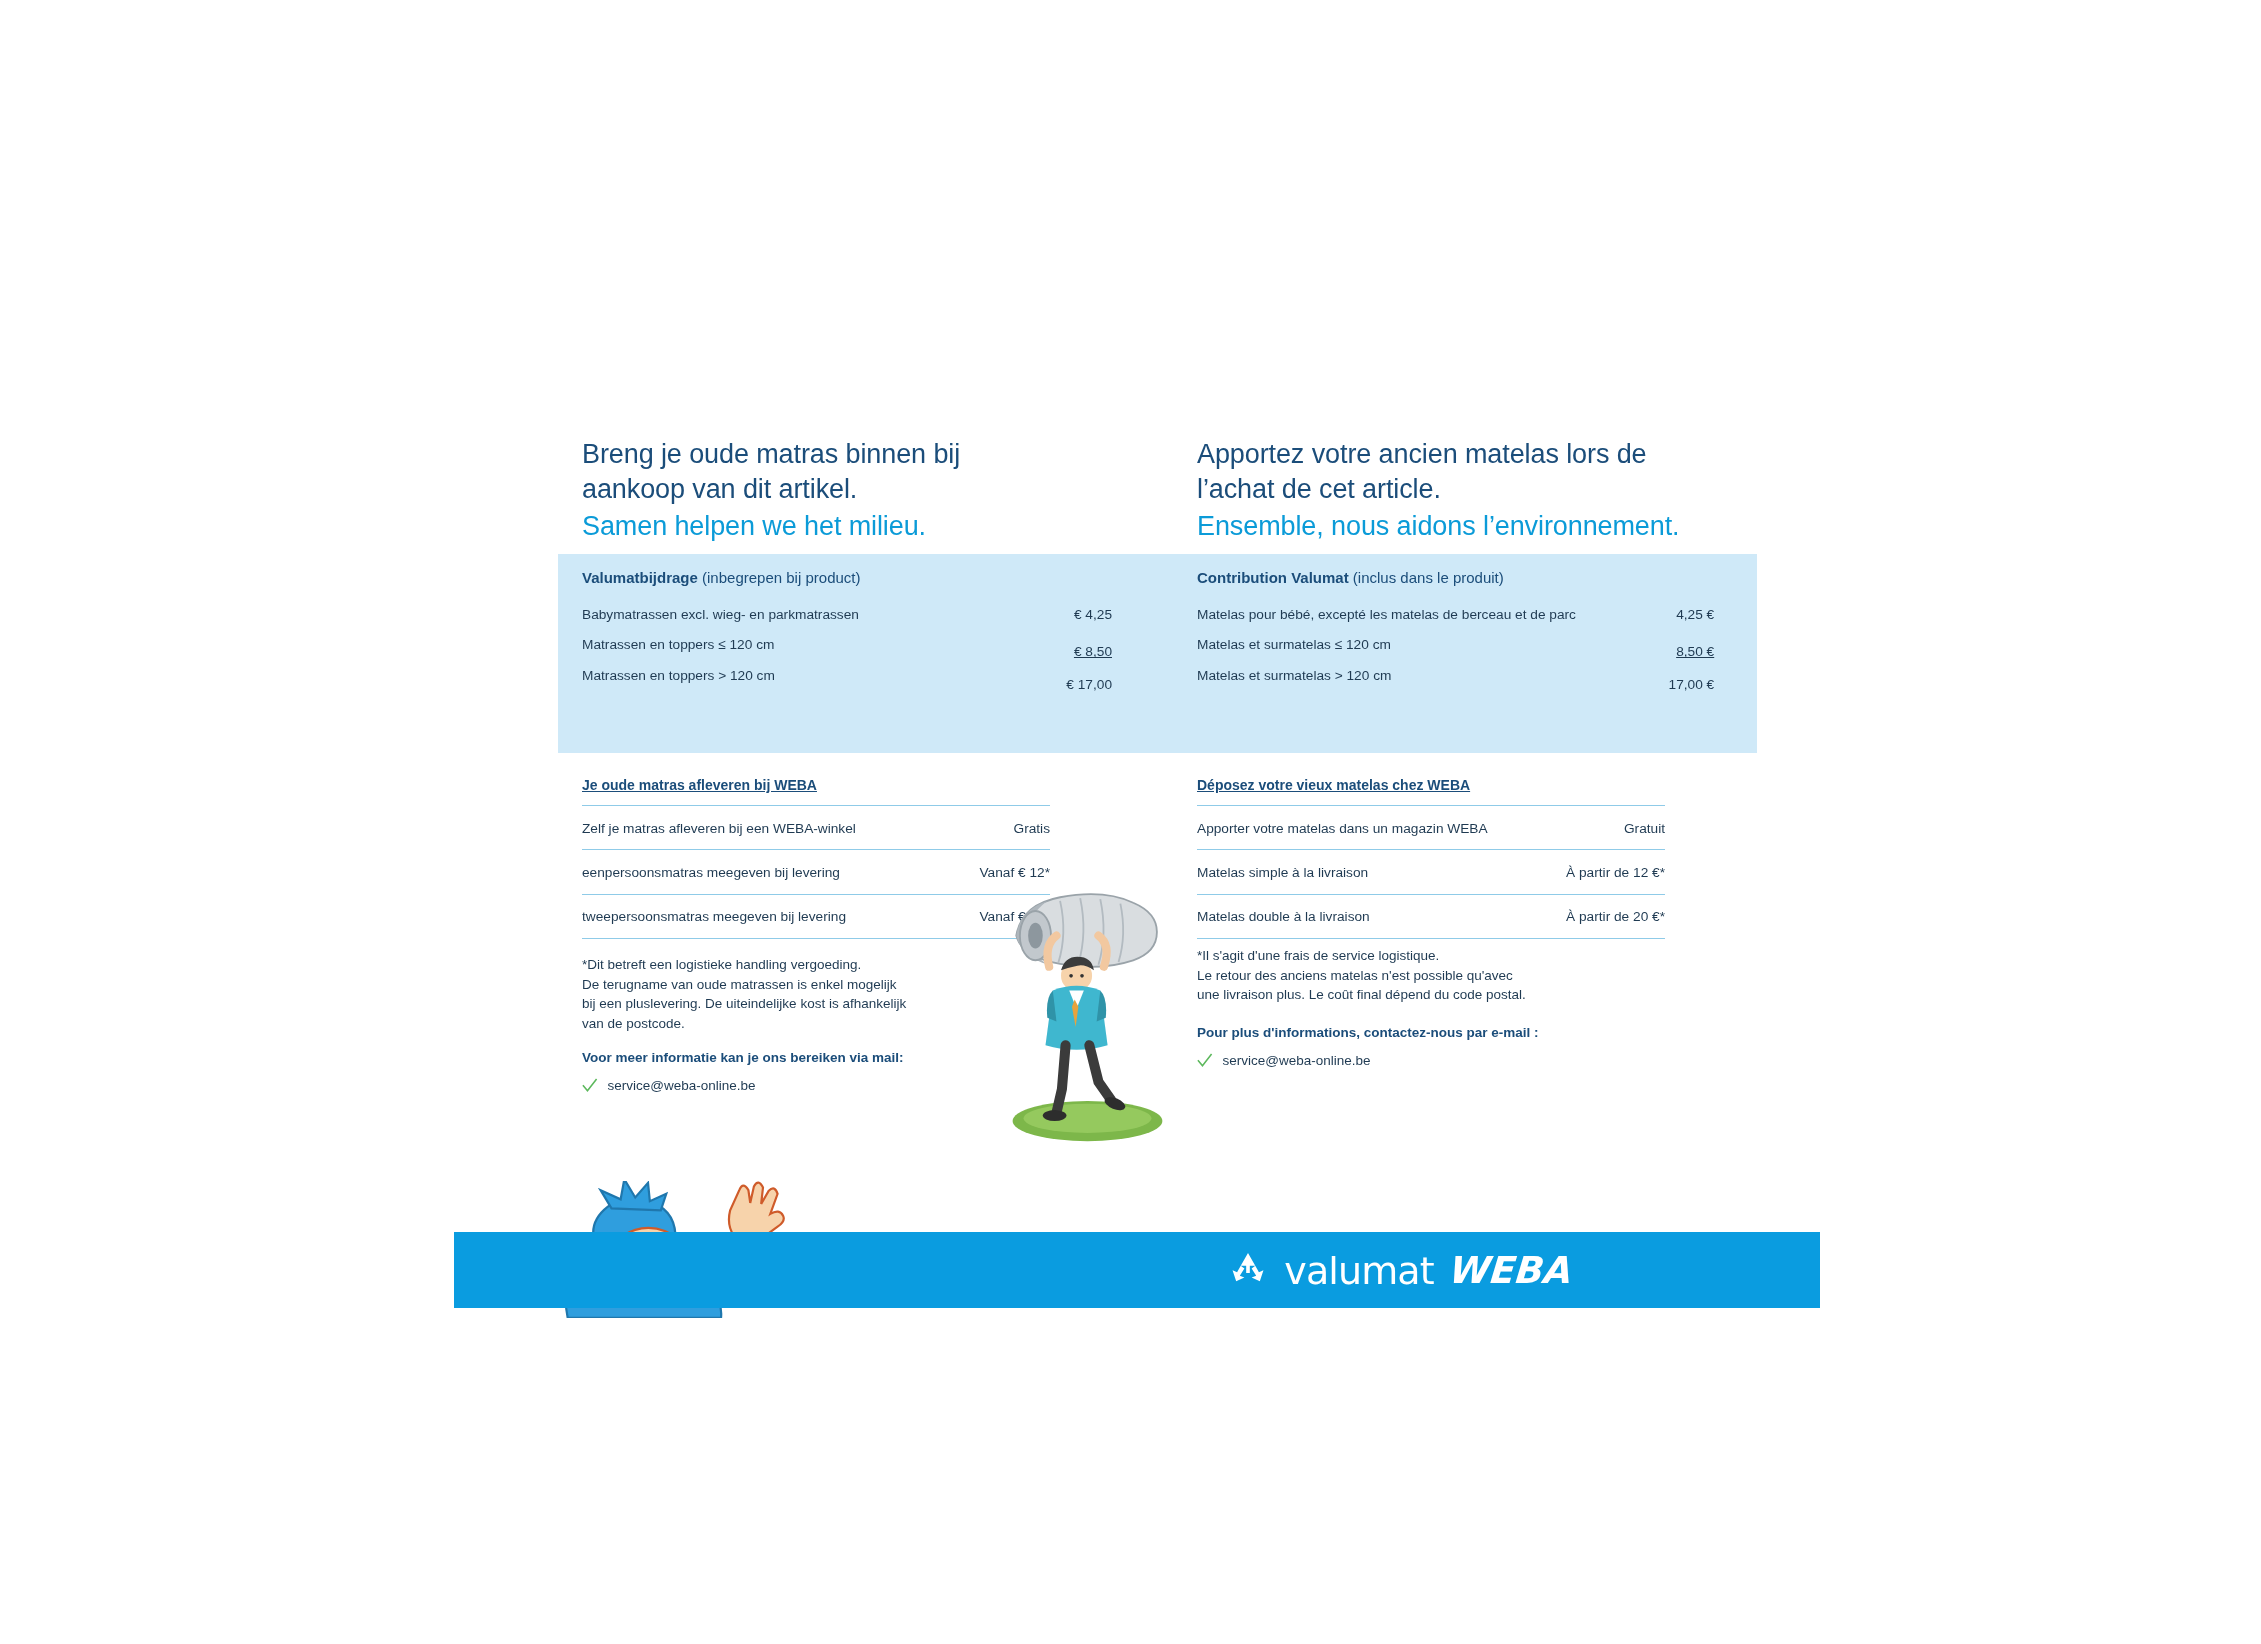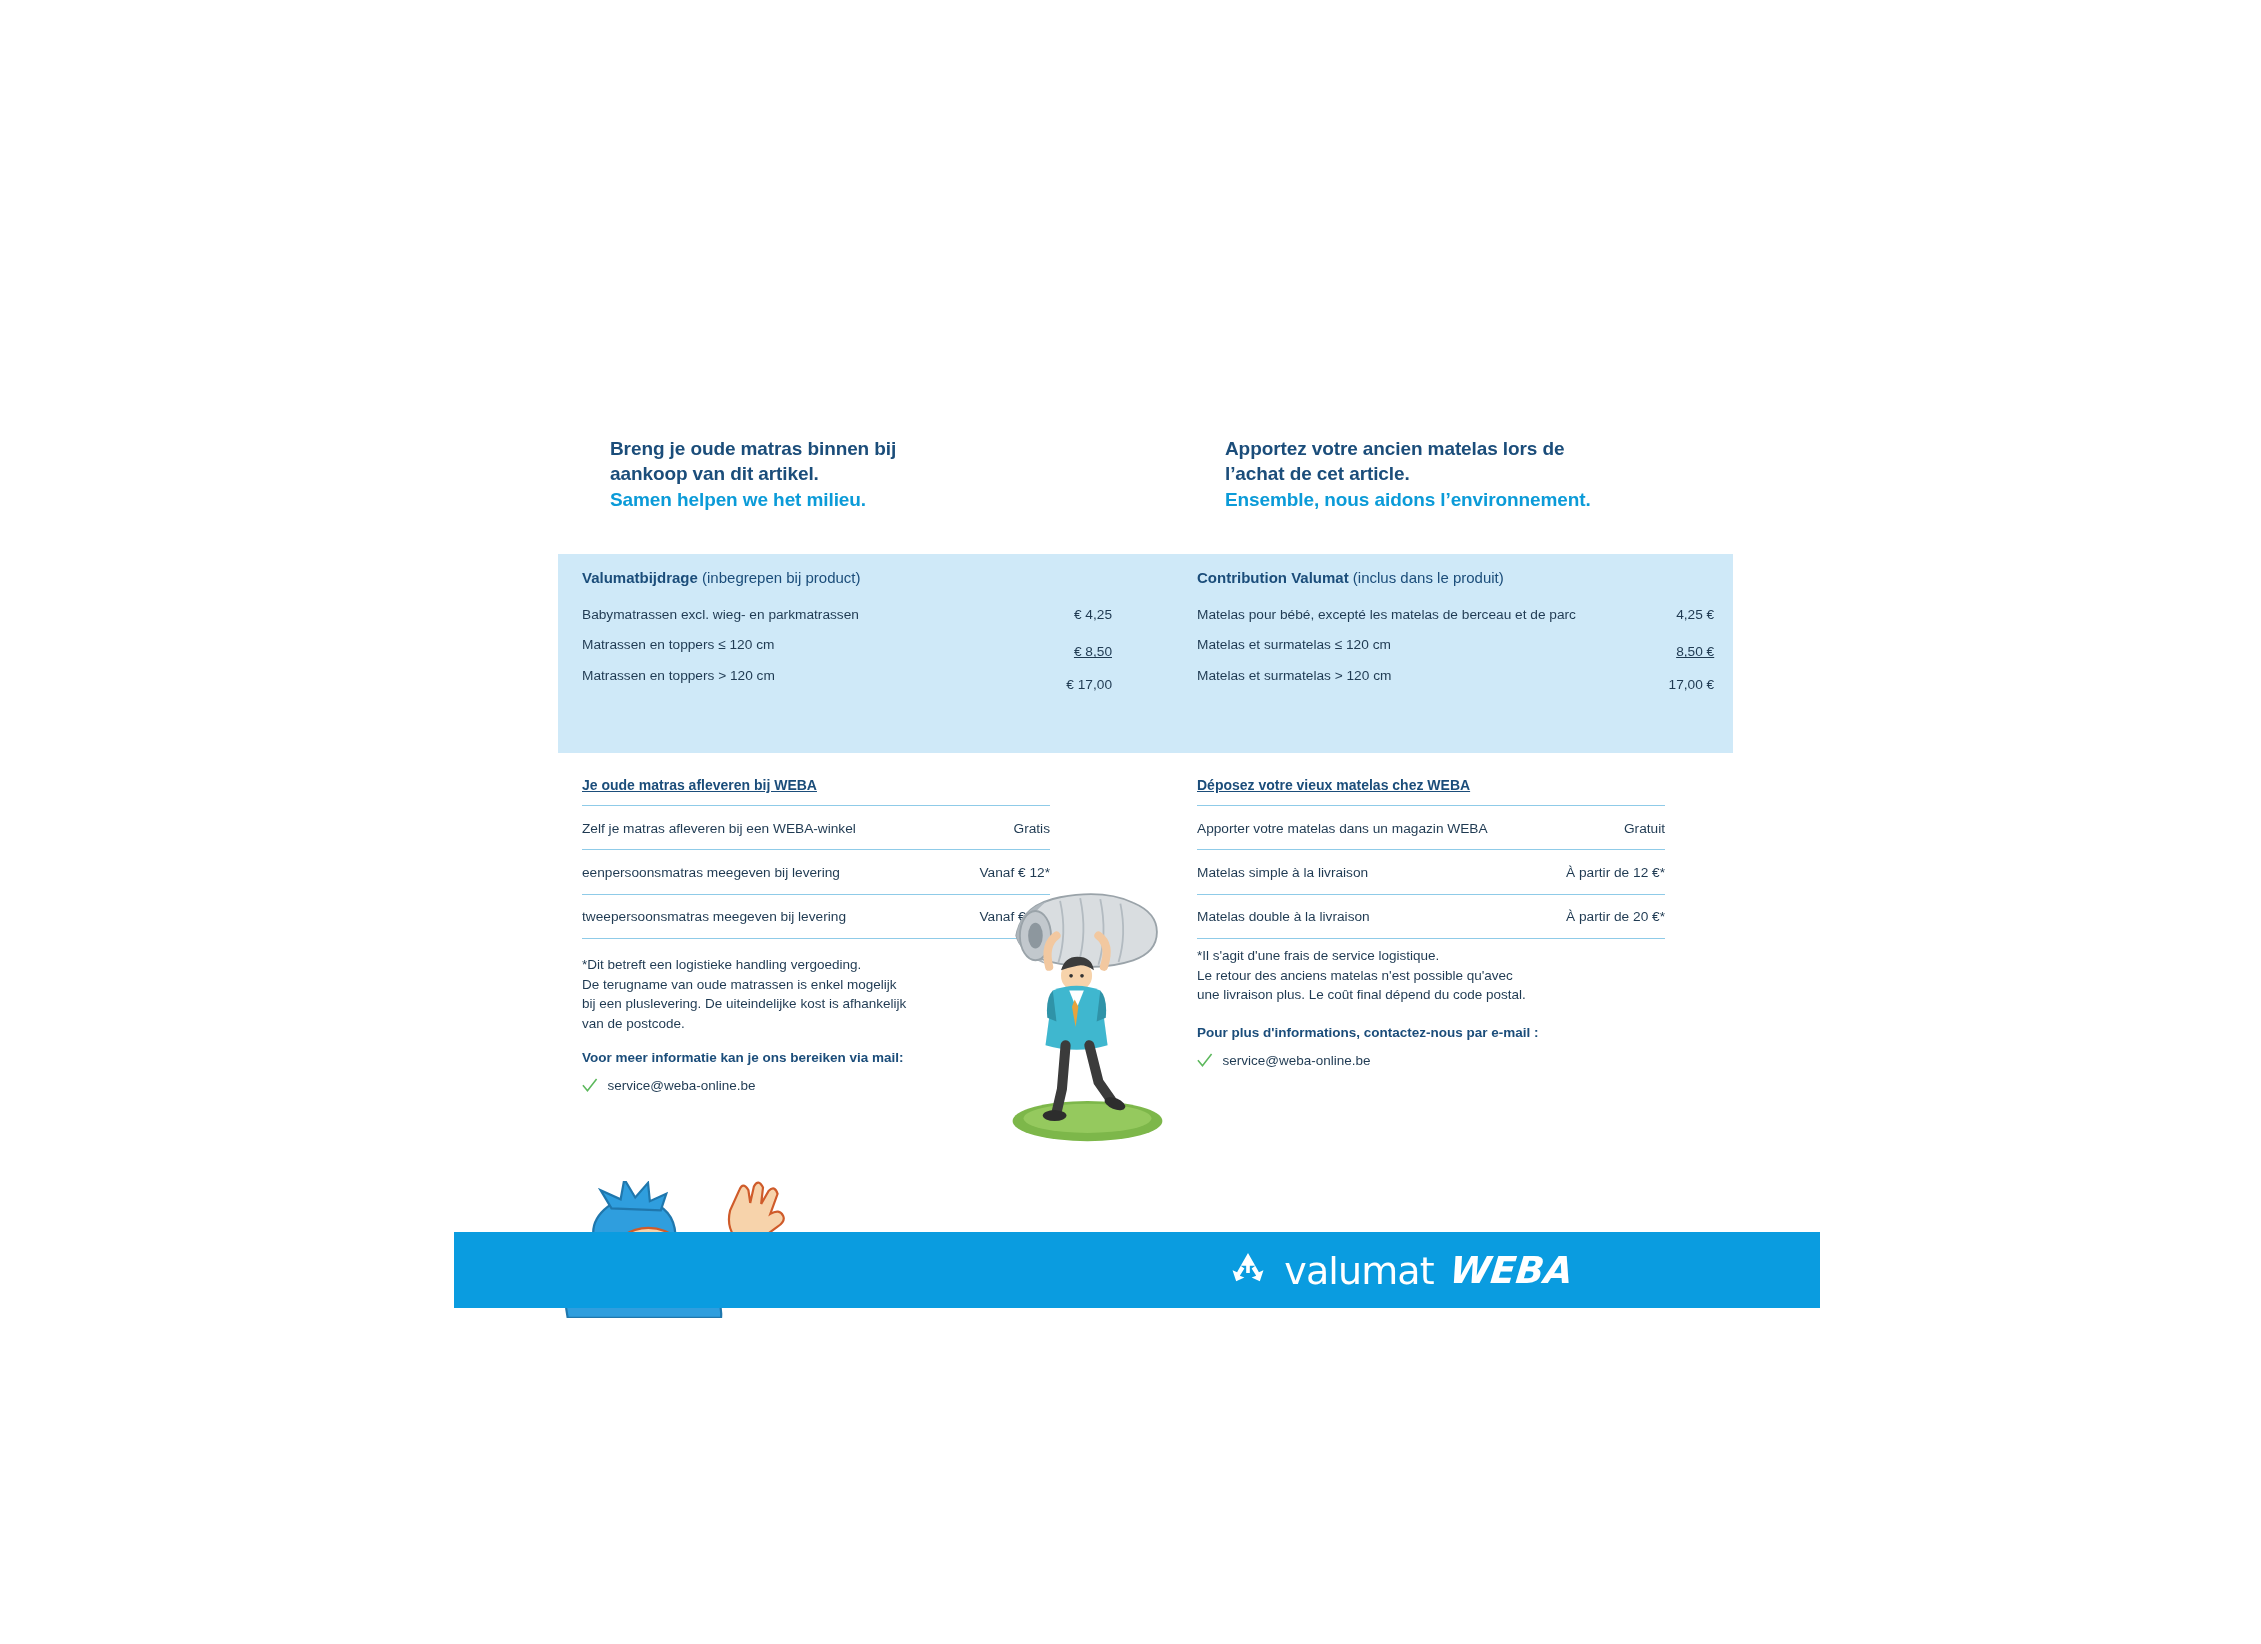--- a/index.html
+++ b/index.html
@@ -26,41 +26,41 @@
   
   .col {
     position: absolute;
     top: 437px;
     width: 594px;
   }
   .col-nl { left: 582px; }
   .col-fr { left: 1197px; }
 
   .headline {
-    font-size: 19px;
-    font-weight: bold;
+    font-size: 27px;
+    font-weight: normal;
     color: #1b4d7a;
     line-height: 1.30;
     letter-spacing: -0.1px;
-    margin-left: 28px;
   }
   .headline .sub {
     color: #0b9bd8;
     display: block;
     margin-top: 1.8px;
   }
 
   
   .panel {
     position: absolute;
     left: 558px;
     top: 554px;
     width: 1175px;
     height: 199px;
     background: #cfe9f8;
+    padding-left: 24px;
   }
   .panel-inner {
     position: absolute;
     top: 0; left: 0;
     width: 100%;
     height: 100%;
   }
   .panel-col {
     position: absolute;
     top: 14.6px;

